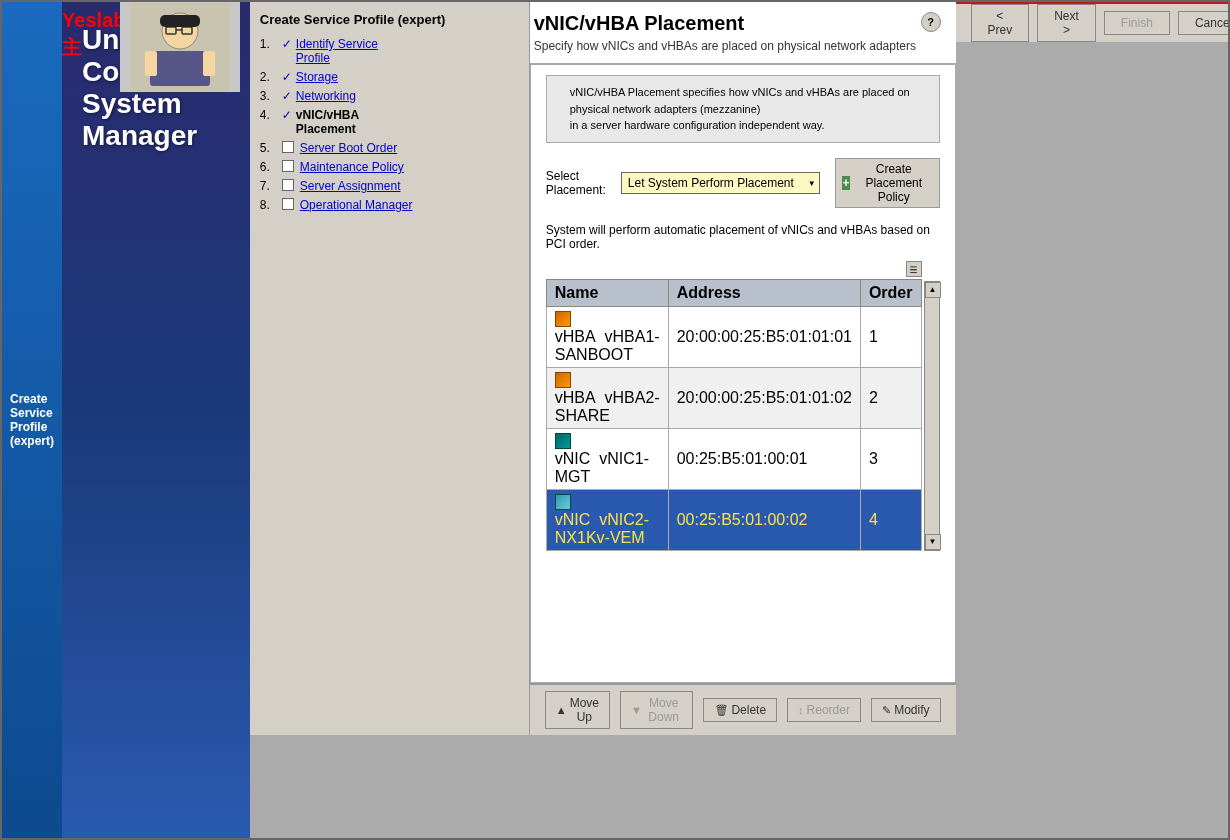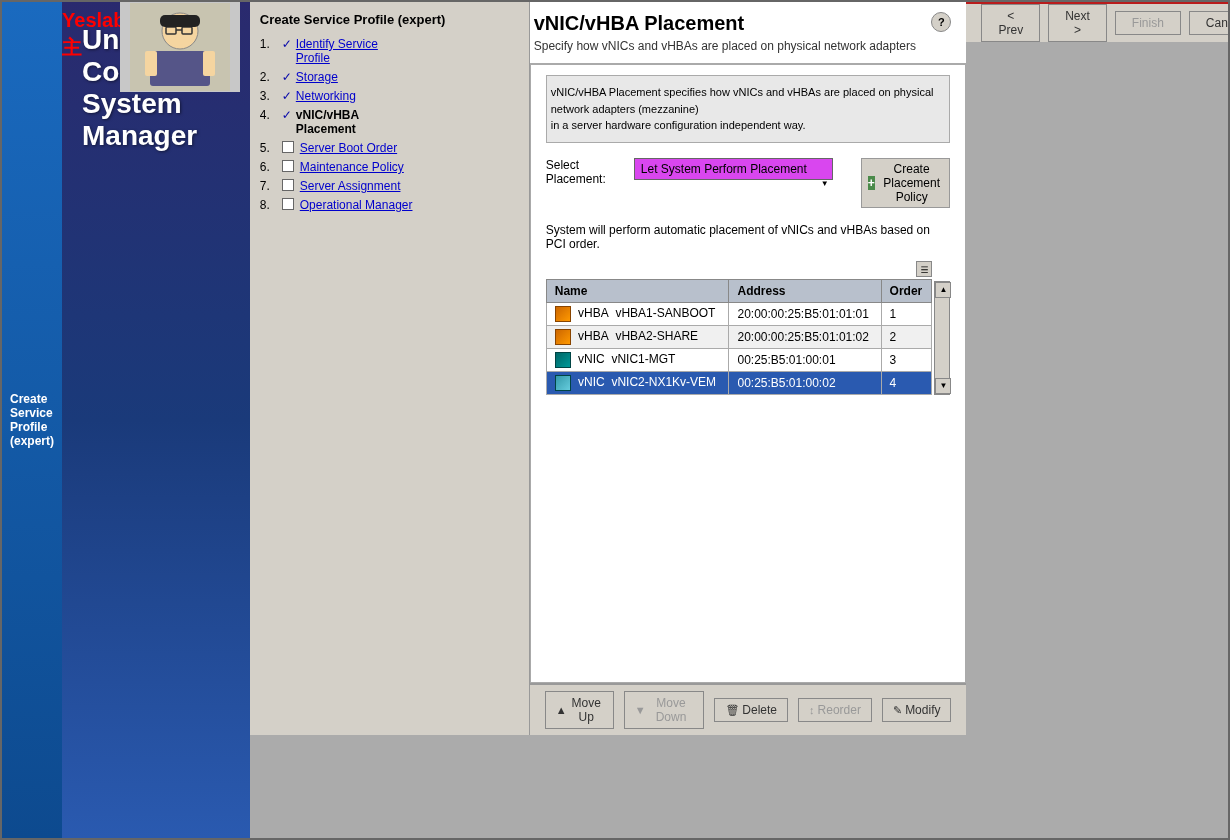--- a/index.html
+++ b/index.html
@@ -141,30 +141,31 @@
       padding: 10px 15px;
       overflow-y: auto;
       border: 1px solid #aaa;
       margin: 0;
       position: relative;
     }
 
     .description-box {
       background: #e8e8e8;
       border: 1px solid #aaa;
-      padding: 8px 4px;
+      padding: 8px 23px;
       font-size: 11px;
       color: #000;
       margin-bottom: 15px;
       line-height: 1.5;
     }
 
     .placement-row {
       display: flex;
-      gap: 28px;
+      align-items: center;
+      gap: 15px;
       margin-bottom: 15px;
       margin-top: 6px;
     }
     .placement-label {
       font-size: 12px;
       color: #000;
     }
 
     .create-policy-btn {
       display: flex;
@@ -192,42 +193,42 @@
 
     .auto-placement-text {
       font-size: 12px;
       color: #000;
       margin-bottom: 10px;
     }
 
     .data-table {
       width: 100%;
       border-collapse: collapse;
-      font-size: 12px;
+      font-size: 16px;
     }
     .data-table th {
       background: #b8c0cc;
       border: 1px solid #888;
       padding: 4px 8px;
       text-align: left;
       font-weight: bold;
       color: #000;
     }
     .data-table td {
       border: 1px solid #aaa;
       padding: 3px 8px;
       color: #000;
       background: white;
     }
     .data-table tr:nth-child(even) td {
       background: #f0f0f0;
     }
     .data-table tr.selected td {
       background: #2a5ab0;
-      color: #ffffff;
+      color: #fde047;
     }
     .row-icon {
       display: inline-block;
       width: 16px;
       height: 16px;
       margin-right: 4px;
       vertical-align: middle;
     }
     .vhba-icon {
       background: linear-gradient(135deg, #cc6600, #ff9900);
@@ -303,21 +304,21 @@
     }
 
     .select-wrapper {
       position: relative;
       display: inline-block;
     }
     .select-wrapper select {
       padding: 3px 24px 3px 6px;
       font-size: 12px;
       border: 1px solid #666;
-      background: #d946ef;
+      background: #fef9c3;
       appearance: none;
       -webkit-appearance: none;
       cursor: pointer;
     }
     .select-arrow {
       position: absolute;
       right: 4px;
       top: 50%;
       transform: translateY(-50%);
       pointer-events: none;

